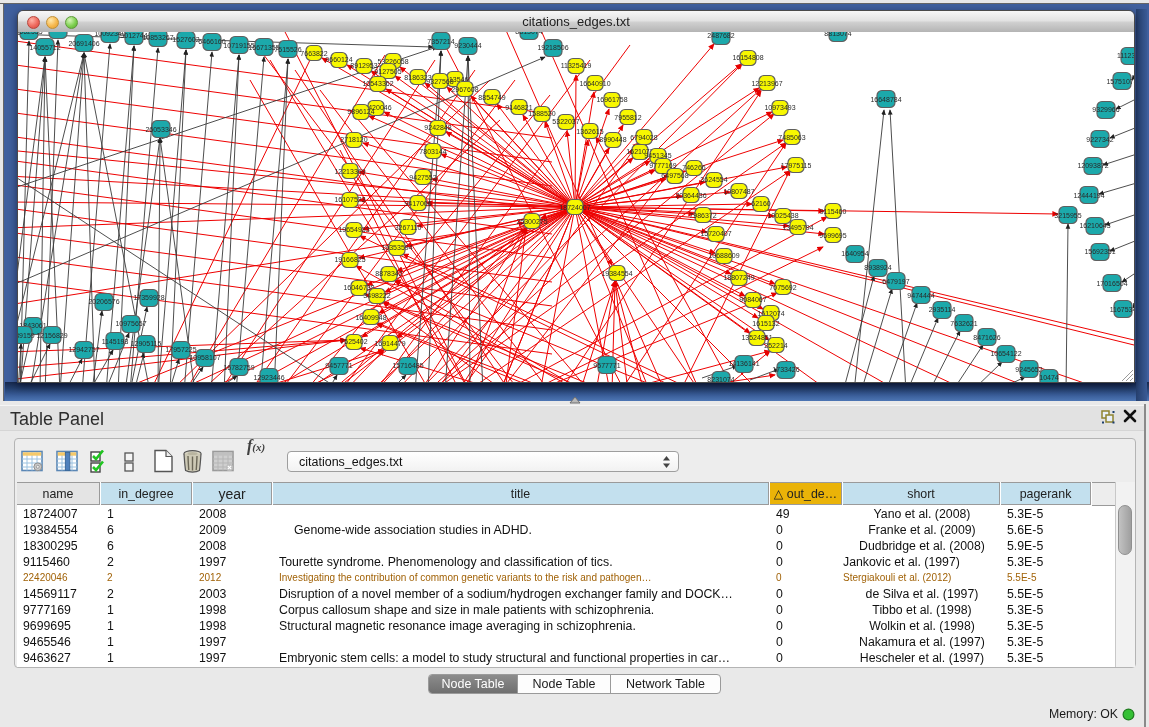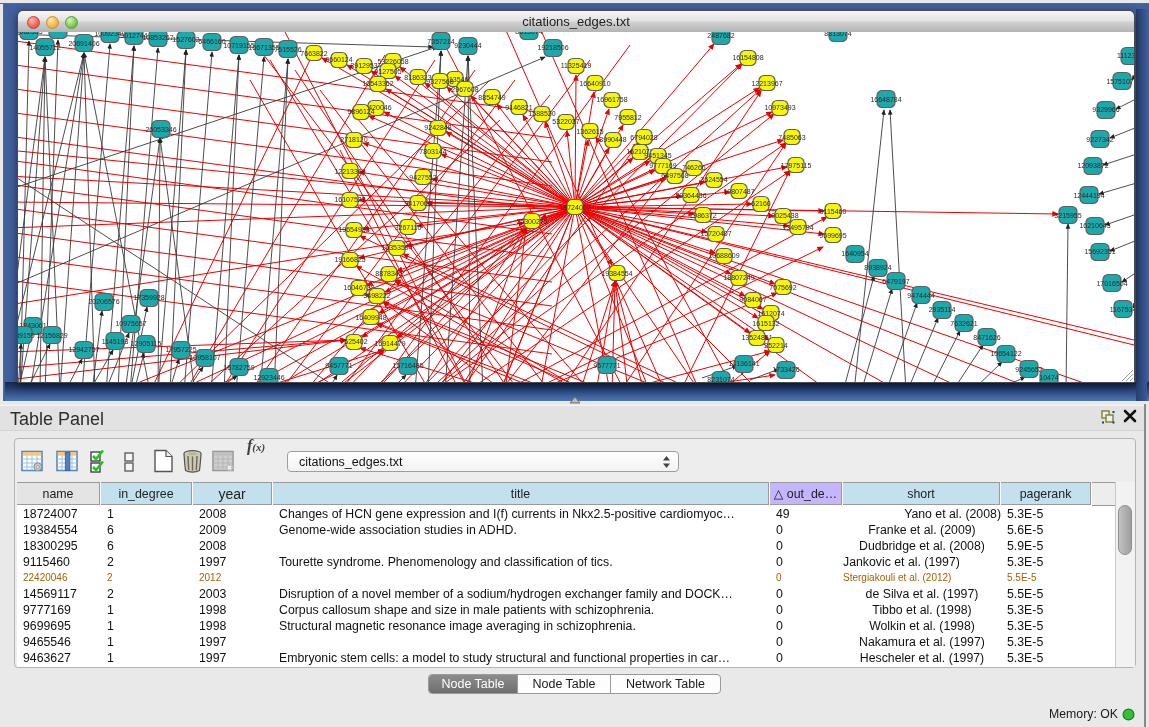--- a/index.html
+++ b/index.html
@@ -642,38 +642,37 @@
 <div style="position:absolute;left:247px;top:437px;font-family:'Liberation Serif',serif;font-style:italic;font-weight:bold;font-size:16px;color:#404040">f<span style="font-size:11px">(x)</span></div>
 <div id="combo">citations_edges.txt<svg style="position:absolute;right:7px;top:3px" width="9" height="14" viewBox="0 0 9 14">
       <path d="M4.5,1 L8,5.5 H1 z" fill="#444"></path>
       <path d="M4.5,13 L1,8.5 H8 z" fill="#444"></path>
     </svg></div>
 <div id="tablewhite"></div>
 <div style="position:absolute;left:17px;top:482px;width:83px;height:23px;background:#e4e4e4;border-right:1px solid #9a9a9a;border-top:1px solid #9a9a9a;border-bottom:1px solid #9a9a9a;font-size:12.4px;color:#222;text-align:center;line-height:23px">name</div>
 <div style="position:absolute;left:101px;top:482px;width:91px;height:23px;background:#c3e0ee;border-right:1px solid #9a9a9a;border-top:1px solid #9a9a9a;border-bottom:1px solid #9a9a9a;font-size:12.4px;color:#222;text-align:center;line-height:23px">in_degree</div>
 <div style="position:absolute;left:193px;top:482px;width:79px;height:23px;background:#c3e0ee;border-right:1px solid #9a9a9a;border-top:1px solid #9a9a9a;border-bottom:1px solid #9a9a9a;font-size:14px;color:#222;text-align:center;line-height:23px">year</div>
 <div style="position:absolute;left:273px;top:482px;width:496px;height:23px;background:#c3e0ee;border-right:1px solid #9a9a9a;border-top:1px solid #9a9a9a;border-bottom:1px solid #9a9a9a;font-size:12.4px;color:#222;text-align:center;line-height:23px">title</div>
-<div style="position:absolute;left:770px;top:482px;width:72px;height:23px;background:#c4b5fd;border-right:1px solid #9a9a9a;border-top:1px solid #9a9a9a;border-bottom:1px solid #9a9a9a;font-size:12.4px;color:#222;text-align:center;line-height:23px">△ out_de…</div>
+<div style="position:absolute;left:770px;top:482px;width:72px;height:23px;background:#eab308;border-right:1px solid #9a9a9a;border-top:1px solid #9a9a9a;border-bottom:1px solid #9a9a9a;font-size:12.4px;color:#222;text-align:center;line-height:23px">△ out_de…</div>
 <div style="position:absolute;left:843px;top:482px;width:157px;height:23px;background:#c3e0ee;border-right:1px solid #9a9a9a;border-top:1px solid #9a9a9a;border-bottom:1px solid #9a9a9a;font-size:12.4px;color:#222;text-align:center;line-height:23px">short</div>
 <div style="position:absolute;left:1001px;top:482px;width:90px;height:23px;background:#c3e0ee;border-right:1px solid #9a9a9a;border-top:1px solid #9a9a9a;border-bottom:1px solid #9a9a9a;font-size:12.4px;color:#222;text-align:center;line-height:23px">pagerank</div>
 <div style="position:absolute;left:1092px;top:482px;width:23px;height:24px;background:#ededed;border-top:1px solid #9a9a9a;border-bottom:1px solid #9a9a9a"></div>
 <div style="position:absolute;left:0;top:506px;width:1149px;height:16px;line-height:16px;font-size:12.3px;color:#111">
     <span style="position:absolute;left:23px;top:0;white-space:nowrap">18724007</span>
     <span style="position:absolute;left:107px;top:0;white-space:nowrap">1</span>
     <span style="position:absolute;left:199px;top:0;white-space:nowrap">2008</span>
-    <span style="position:absolute;left:279px;top:0;white-space:nowrap">Changes of HCN gene expression and I(f) currents in Nkx2.5-positive cardiomyoc…</span>
     <span style="position:absolute;left:776px;top:0;white-space:nowrap">49</span>
-    <span style="position:absolute;left:843px;width:158px;text-align:right;top:0">Yano et al. (2008)</span>
+    <span style="position:absolute;left:843px;width:158px;text-align:center;top:0">Yano et al. (2008)</span>
     <span style="position:absolute;left:1007px;top:0;white-space:nowrap">5.3E-5</span>
   </div>
 <div style="position:absolute;left:0;top:522px;width:1149px;height:16px;line-height:16px;font-size:12.3px;color:#111">
     <span style="position:absolute;left:23px;top:0;white-space:nowrap">19384554</span>
     <span style="position:absolute;left:107px;top:0;white-space:nowrap">6</span>
     <span style="position:absolute;left:199px;top:0;white-space:nowrap">2009</span>
-    <span style="position:absolute;left:279px;top:0;white-space:nowrap">Genome-wide association studies in ADHD.</span>
+    <span style="position:absolute;left:294px;top:0;white-space:nowrap">Genome-wide association studies in ADHD.</span>
     <span style="position:absolute;left:776px;top:0;white-space:nowrap">0</span>
     <span style="position:absolute;left:843px;width:158px;text-align:center;top:0">Franke et al. (2009)</span>
     <span style="position:absolute;left:1007px;top:0;white-space:nowrap">5.6E-5</span>
   </div>
 <div style="position:absolute;left:0;top:538px;width:1149px;height:16px;line-height:16px;font-size:12.3px;color:#111">
     <span style="position:absolute;left:23px;top:0;white-space:nowrap">18300295</span>
     <span style="position:absolute;left:107px;top:0;white-space:nowrap">6</span>
     <span style="position:absolute;left:199px;top:0;white-space:nowrap">2008</span>
     <span style="position:absolute;left:776px;top:0;white-space:nowrap">0</span>
     <span style="position:absolute;left:843px;width:158px;text-align:center;top:0">Dudbridge et al. (2008)</span>
@@ -685,20 +684,21 @@
     <span style="position:absolute;left:199px;top:0;white-space:nowrap">1997</span>
     <span style="position:absolute;left:279px;top:0;white-space:nowrap">Tourette syndrome. Phenomenology and classification of tics.</span>
     <span style="position:absolute;left:776px;top:0;white-space:nowrap">0</span>
     <span style="position:absolute;left:843px;width:158px;text-align:left;top:0">Jankovic et al. (1997)</span>
     <span style="position:absolute;left:1007px;top:0;white-space:nowrap">5.3E-5</span>
   </div>
 <div style="position:absolute;left:0;top:570px;width:1149px;height:16px;line-height:16px;font-size:10px;color:#a16207">
     <span style="position:absolute;left:23px;top:0;white-space:nowrap">22420046</span>
     <span style="position:absolute;left:107px;top:0;white-space:nowrap">2</span>
     <span style="position:absolute;left:199px;top:0;white-space:nowrap">2012</span>
+    <span style="position:absolute;left:279px;top:0;white-space:nowrap">Investigating the contribution of common genetic variants to the risk and pathogen…</span>
     <span style="position:absolute;left:776px;top:0;white-space:nowrap">0</span>
     <span style="position:absolute;left:843px;width:158px;text-align:left;top:0">Stergiakouli et al. (2012)</span>
     <span style="position:absolute;left:1007px;top:0;white-space:nowrap">5.5E-5</span>
   </div>
 <div style="position:absolute;left:0;top:586px;width:1149px;height:16px;line-height:16px;font-size:12.3px;color:#111">
     <span style="position:absolute;left:23px;top:0;white-space:nowrap">14569117</span>
     <span style="position:absolute;left:107px;top:0;white-space:nowrap">2</span>
     <span style="position:absolute;left:199px;top:0;white-space:nowrap">2003</span>
     <span style="position:absolute;left:279px;top:0;white-space:nowrap">Disruption of a novel member of a sodium/hydrogen exchanger family and DOCK…</span>
     <span style="position:absolute;left:776px;top:0;white-space:nowrap">0</span>

